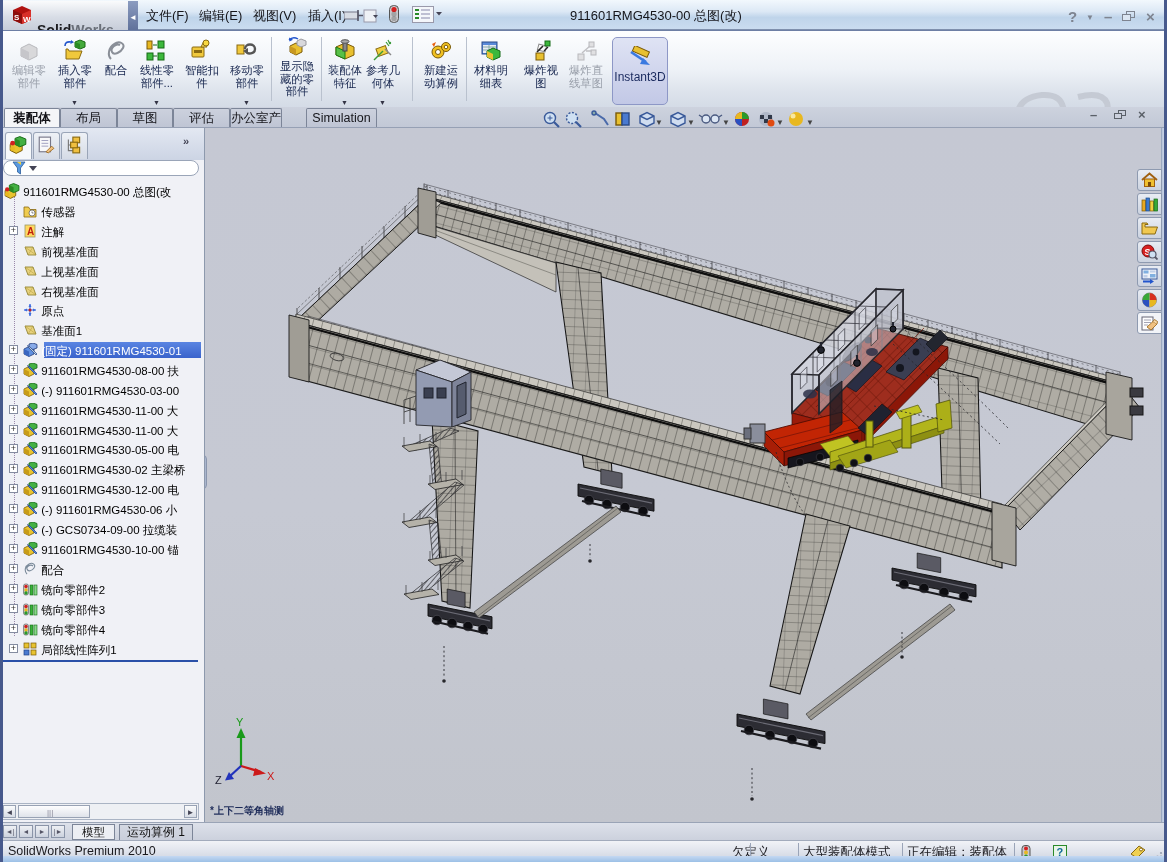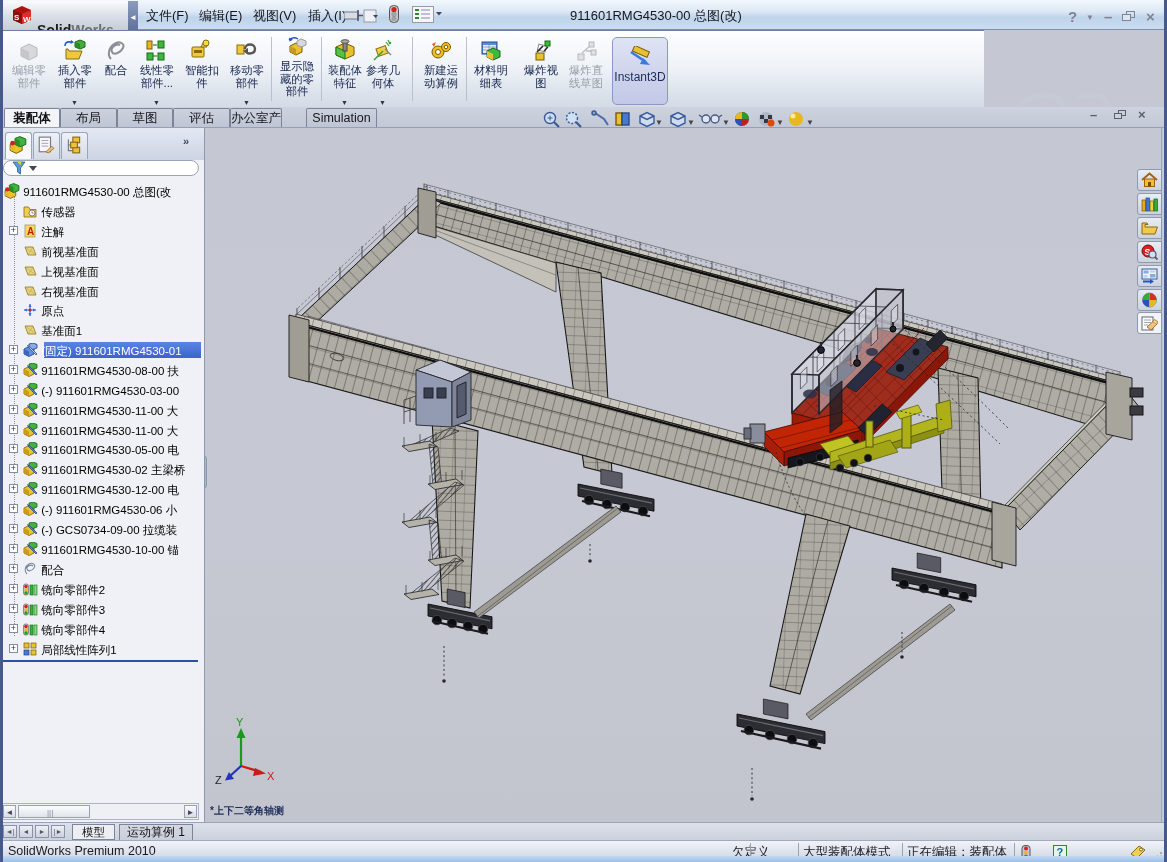--- a/index.html
+++ b/index.html
@@ -11,21 +11,21 @@
 #swcube{position:absolute;left:10px;top:3px;width:24px;height:24px;}
 #swname{position:absolute;left:37px;top:22px;font-size:14px;font-weight:bold;color:#1c1c1f;letter-spacing:0px}
 #swname span{color:#6a6f78;font-weight:bold}
 #menusep{position:absolute;left:128px;top:1px;width:10px;height:33px;background:linear-gradient(#8b9cc0,#5a6b95);color:#fff;font-size:8px;line-height:33px;text-align:center}
 .menu{position:absolute;top:7px;font-size:13px;color:#15151a}
 #title-doc{position:absolute;left:570px;top:7px;font-size:13px;color:#15151a}
 #searchpill{position:absolute;left:851px;top:4px;width:202px;height:22px;background:linear-gradient(#fff,#f0f4f8);border:1px solid #8ea0b8;border-radius:11px;}
 #searchpill .txt{position:absolute;left:46px;top:3px;font-size:12.5px;color:#333}
 .winbtn{position:absolute;top:8px;color:#7e8490;font-size:15px;font-weight:bold}
 
-#ribbon{left:0;top:30px;width:984px;height:77px;background:linear-gradient(#fdfeff 0%,#eef2f7 50%,#dde3ec 80%,#d4dbe6 100%);border-top:1px solid #6d7fa5;}
+#ribbon{left:0;top:30px;width:1167px;height:77px;background:linear-gradient(#fdfeff 0%,#eef2f7 50%,#dde3ec 80%,#d4dbe6 100%);border-top:1px solid #6d7fa5;}
 .rbtn{position:absolute;top:6px;width:46px;text-align:center;font-size:11.3px;line-height:13px;color:#16254e}
 .rbtn .ic{display:block;margin:2px auto 1px auto;width:24px;height:24px}
 .rbtn.gray{color:#9aa0ab}
 .rsep{position:absolute;top:6px;width:1px;height:64px;background:#b9c1ce}
 .dd{position:absolute;font-size:7px;color:#334}
 #instant3d{position:absolute;left:612px;top:6px;width:56px;height:68px;background:linear-gradient(#dfe3f4,#c2c8e6);border:1.5px solid #8d97c6;border-radius:5px;text-align:center;font-size:12px;color:#1a2a5e}
 #dslogo{position:absolute;left:1008px;top:56px;width:120px;height:50px}
 
 #tabrow{left:0;top:107px;width:1167px;height:21px;background:linear-gradient(#cdd2de,#c2c8d6);border-bottom:1px solid #96a0b4}
 .tab{position:absolute;top:1px;height:19px;font-size:12.5px;color:#15151a;text-align:center;line-height:19px;border:1px solid #7c8598;border-bottom:none;background:linear-gradient(#ccd1dd,#bfc5d4);border-radius:2px 2px 0 0}

